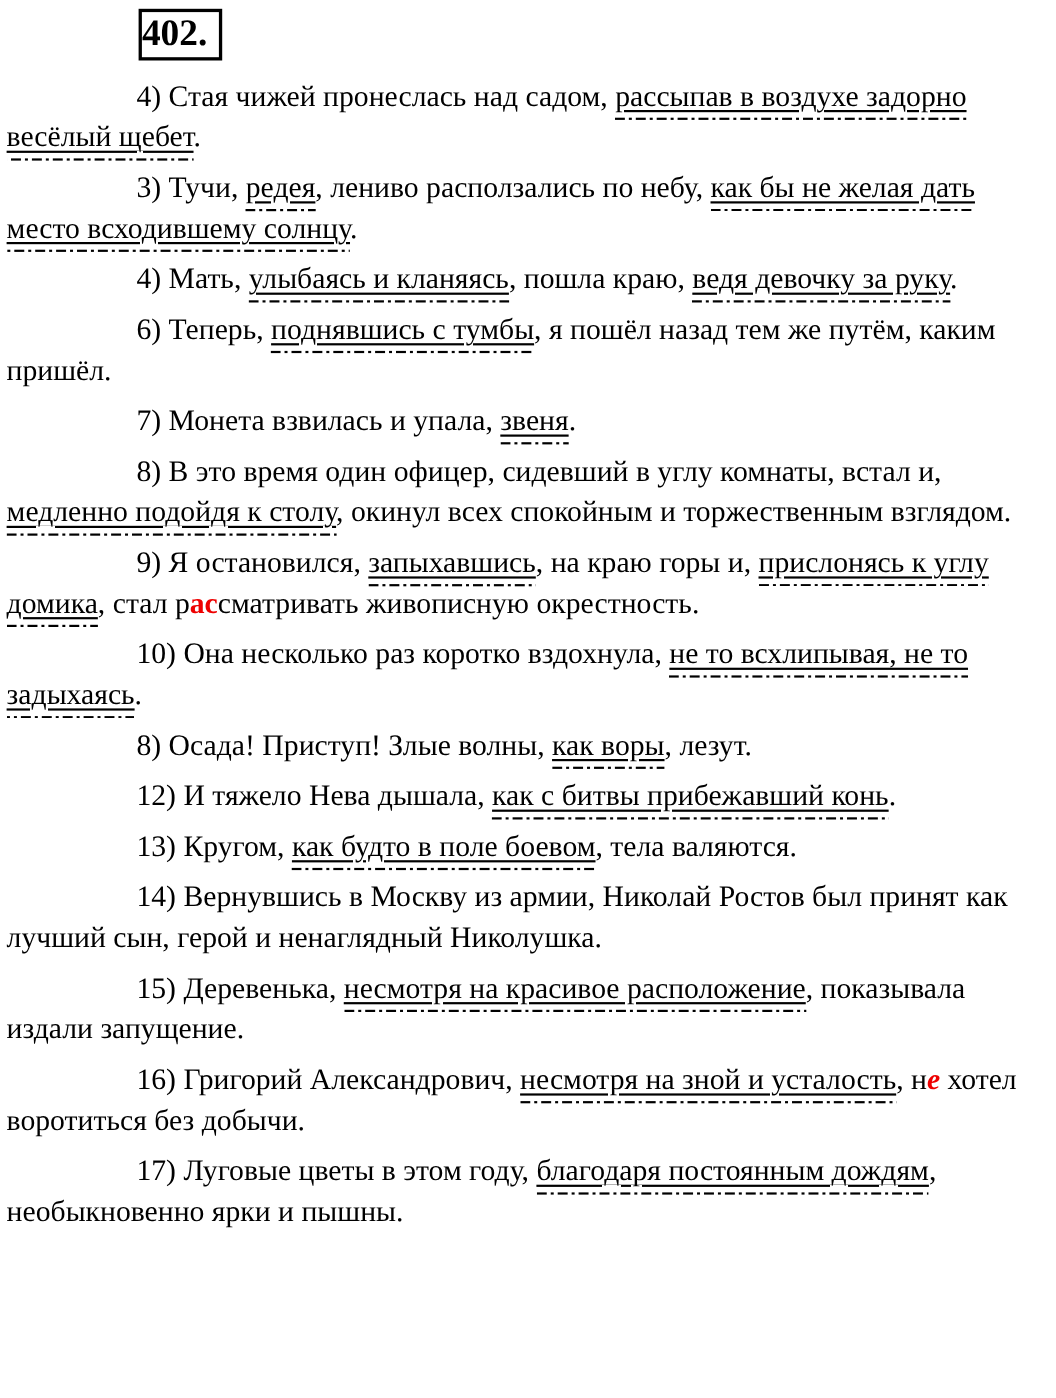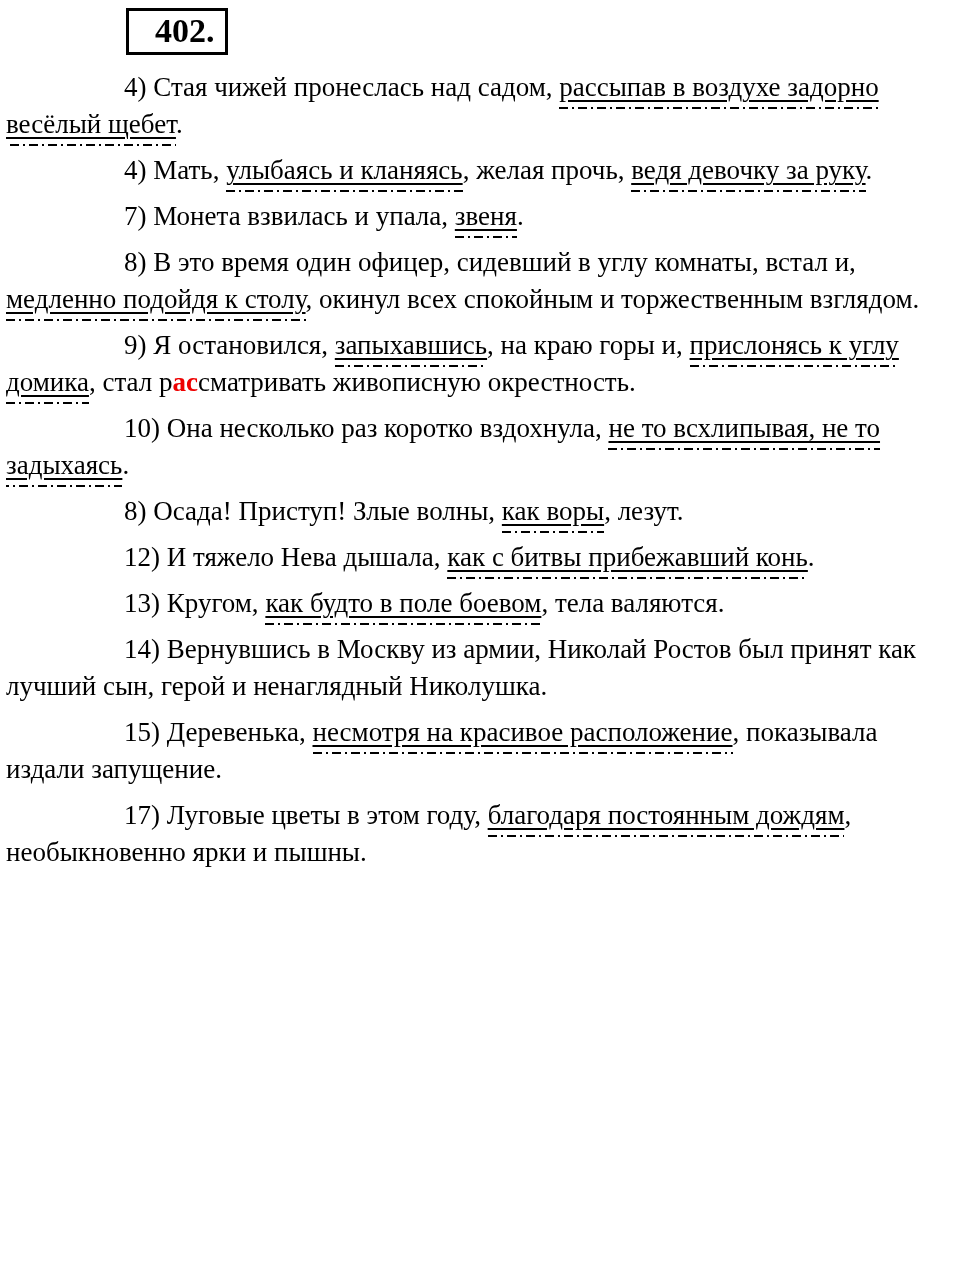--- a/index.html
+++ b/index.html
@@ -16,21 +16,21 @@
     overflow: hidden;
   }
   .page {
     padding: 8px 10px 6px 6px;
   }
   .exercise-number-box {
     display: inline-block;
     margin-left: 120px;
     margin-bottom: 14px;
     border: 3px solid #000000;
-    padding: 1px 10px 3px 26px;
+    padding: 1px 10px 3px 0;
     font-size: 34px;
     font-weight: bold;
     line-height: 1.1;
   }
   .sentences p.sentence {
     margin: 0 0 9px 0;
     font-size: 27px;
     line-height: 37px;
     text-indent: 118px;
     text-align: left;
@@ -61,25 +61,28 @@
 </style>
 </head>
 <body style="background: rgb(255, 255, 255); color: rgb(0, 0, 0);">
 
 <div class="page">
   <div class="exercise-number-box">
     <span>402.</span>
   </div>
   <div class="sentences">
       <p class="sentence"><span>4) Стая чижей пронеслась над садом, </span><span class="u">рассыпав в воздухе задорно весёлый щебет</span><span>.</span></p>
-      <p class="sentence"><span>4) Мать, </span><span class="u">улыбаясь и кланяясь</span><span>, желая прочь, </span><span class="u">ведя девочку за руку</span><span>.</span></p>
+      <p class="sentence"><span>3) Тучи, </span><span class="u">редея</span><span>, лениво расползались по небу, </span><span class="u">как бы не желая дать место всходившему солнцу</span><span>.</span></p>
+      <p class="sentence"><span>4) Мать, </span><span class="u">улыбаясь и кланяясь</span><span>, пошла краю, </span><span class="u">ведя девочку за руку</span><span>.</span></p>
+      <p class="sentence"><span>6) Теперь, </span><span class="u">поднявшись с тумбы</span><span>, я пошёл назад тем же путём, каким пришёл.</span></p>
       <p class="sentence"><span>7) Монета взвилась и упала, </span><span class="u">звеня</span><span>.</span></p>
       <p class="sentence"><span>8) В это время один офицер, сидевший в углу комнаты, встал и, </span><span class="u">медленно подойдя к столу</span><span>, окинул всех спокойным и торжественным взглядом.</span></p>
       <p class="sentence"><span>9) Я остановился, </span><span class="u">запыхавшись</span><span>, на краю горы и, </span><span class="u">прислонясь к углу домика</span><span>, стал р</span><span class="red">ас</span><span>сматривать живописную окрестность.</span></p>
       <p class="sentence"><span>10) Она несколько раз коротко вздохнула, </span><span class="u">не то всхлипывая, не то задыхаясь</span><span>.</span></p>
       <p class="sentence"><span>8) Осада! Приступ! Злые волны, </span><span class="u">как воры</span><span>, лезут.</span></p>
       <p class="sentence"><span>12) И тяжело Нева дышала, </span><span class="u">как с битвы прибежавший конь</span><span>.</span></p>
       <p class="sentence"><span>13) Кругом, </span><span class="u">как будто в поле боевом</span><span>, тела валяются.</span></p>
       <p class="sentence"><span>14) Вернувшись в Москву из армии, Николай Ростов был принят как лучший сын, герой и ненаглядный Николушка.</span></p>
       <p class="sentence"><span>15) Деревенька, </span><span class="u">несмотря на красивое расположение</span><span>, показывала издали запущение.</span></p>
+      <p class="sentence"><span>16) Григорий Александрович, </span><span class="u">несмотря на зной и усталость</span><span>, н</span><span class="red italic">е</span><span> хотел воротиться без добычи.</span></p>
       <p class="sentence"><span>17) Луговые цветы в этом году, </span><span class="u">благодаря постоянным дождям</span><span>, необыкновенно ярки и пышны.</span></p>
     </div>
 </div>
 
 </body></html>

